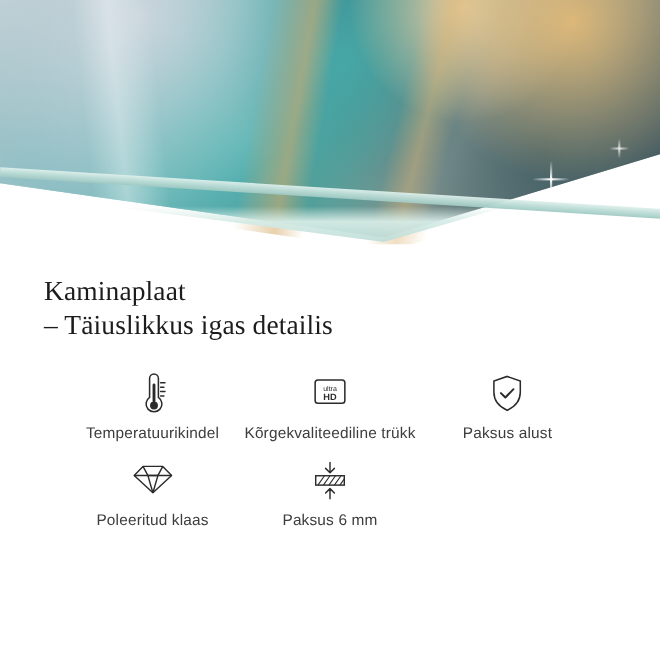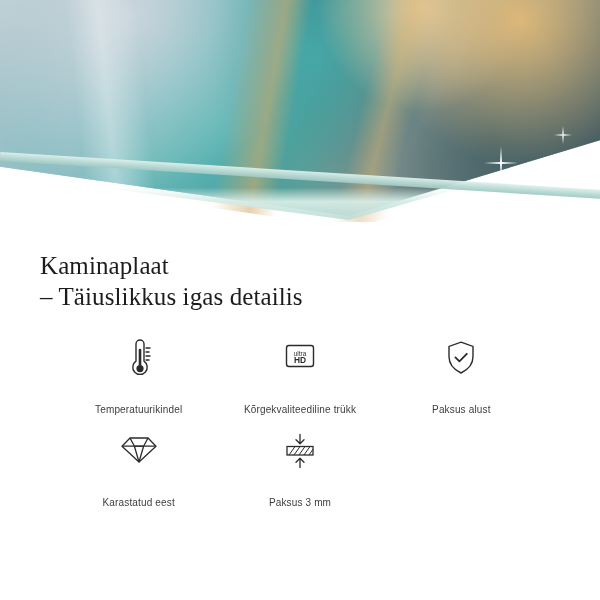--- a/index.html
+++ b/index.html
@@ -163,22 +163,22 @@
     flex-direction: column;
     align-items: center;
     justify-content: flex-start;
   }
   .feature-icon {
     height: 44px;
     display: flex;
     justify-content: center;
   }
   .feature-label {
-    margin-top: 22px;
-    font-size: 10px;
+    margin-top: 3px;
+    font-size: 14px;
     color: #3d3d3d;
     letter-spacing: 0.15px;
   }
   svg { display: block; }
 </style>
 </head>
 <body>
 
 <div class="page">
 
@@ -234,31 +234,31 @@
 
       <div class="feature">
         <div class="feature-icon">
           <svg width="40" height="36" viewBox="0 0 40 36" fill="none" stroke="#2b2b2b" stroke-width="1.3">
             <path d="M11 7h18l8 8.2L20 31 3 15.2 11 7z" stroke-linejoin="round"></path>
             <path d="M3 15.2h34"></path>
             <path d="M11 7l4.4 8.2L20 31M29 7l-4.4 8.2L20 31" stroke-linejoin="round"></path>
             <path d="M15.4 15.2h9.2"></path>
           </svg>
         </div>
-        <div class="feature-label">Karastatud eest</div>
+        <div class="feature-label">Poleeritud klaas</div>
       </div>
 
 
       <div class="feature">
         <div class="feature-icon">
           <svg width="38" height="40" viewBox="0 0 38 40" fill="none" stroke="#2b2b2b" stroke-width="1.3">
             <path d="M19 3.5v8.5M15 8.8l4 4 4-4" stroke-linecap="round" stroke-linejoin="round"></path>
             <rect x="6" y="15.5" width="26" height="8.5"></rect>
             <path d="M8 24l6-8.5M13 24l6-8.5M18 24l6-8.5M23 24l6-8.5M28 24l4-5.7" stroke-width="1"></path>
             <path d="M19 36.5V28M15 31.2l4-4 4 4" stroke-linecap="round" stroke-linejoin="round"></path>
           </svg>
         </div>
-        <div class="feature-label">Paksus 3 mm</div>
+        <div class="feature-label">Paksus 6 mm</div>
       </div>
 
     </div>
   </div>
 </div>
 
 </body></html>

